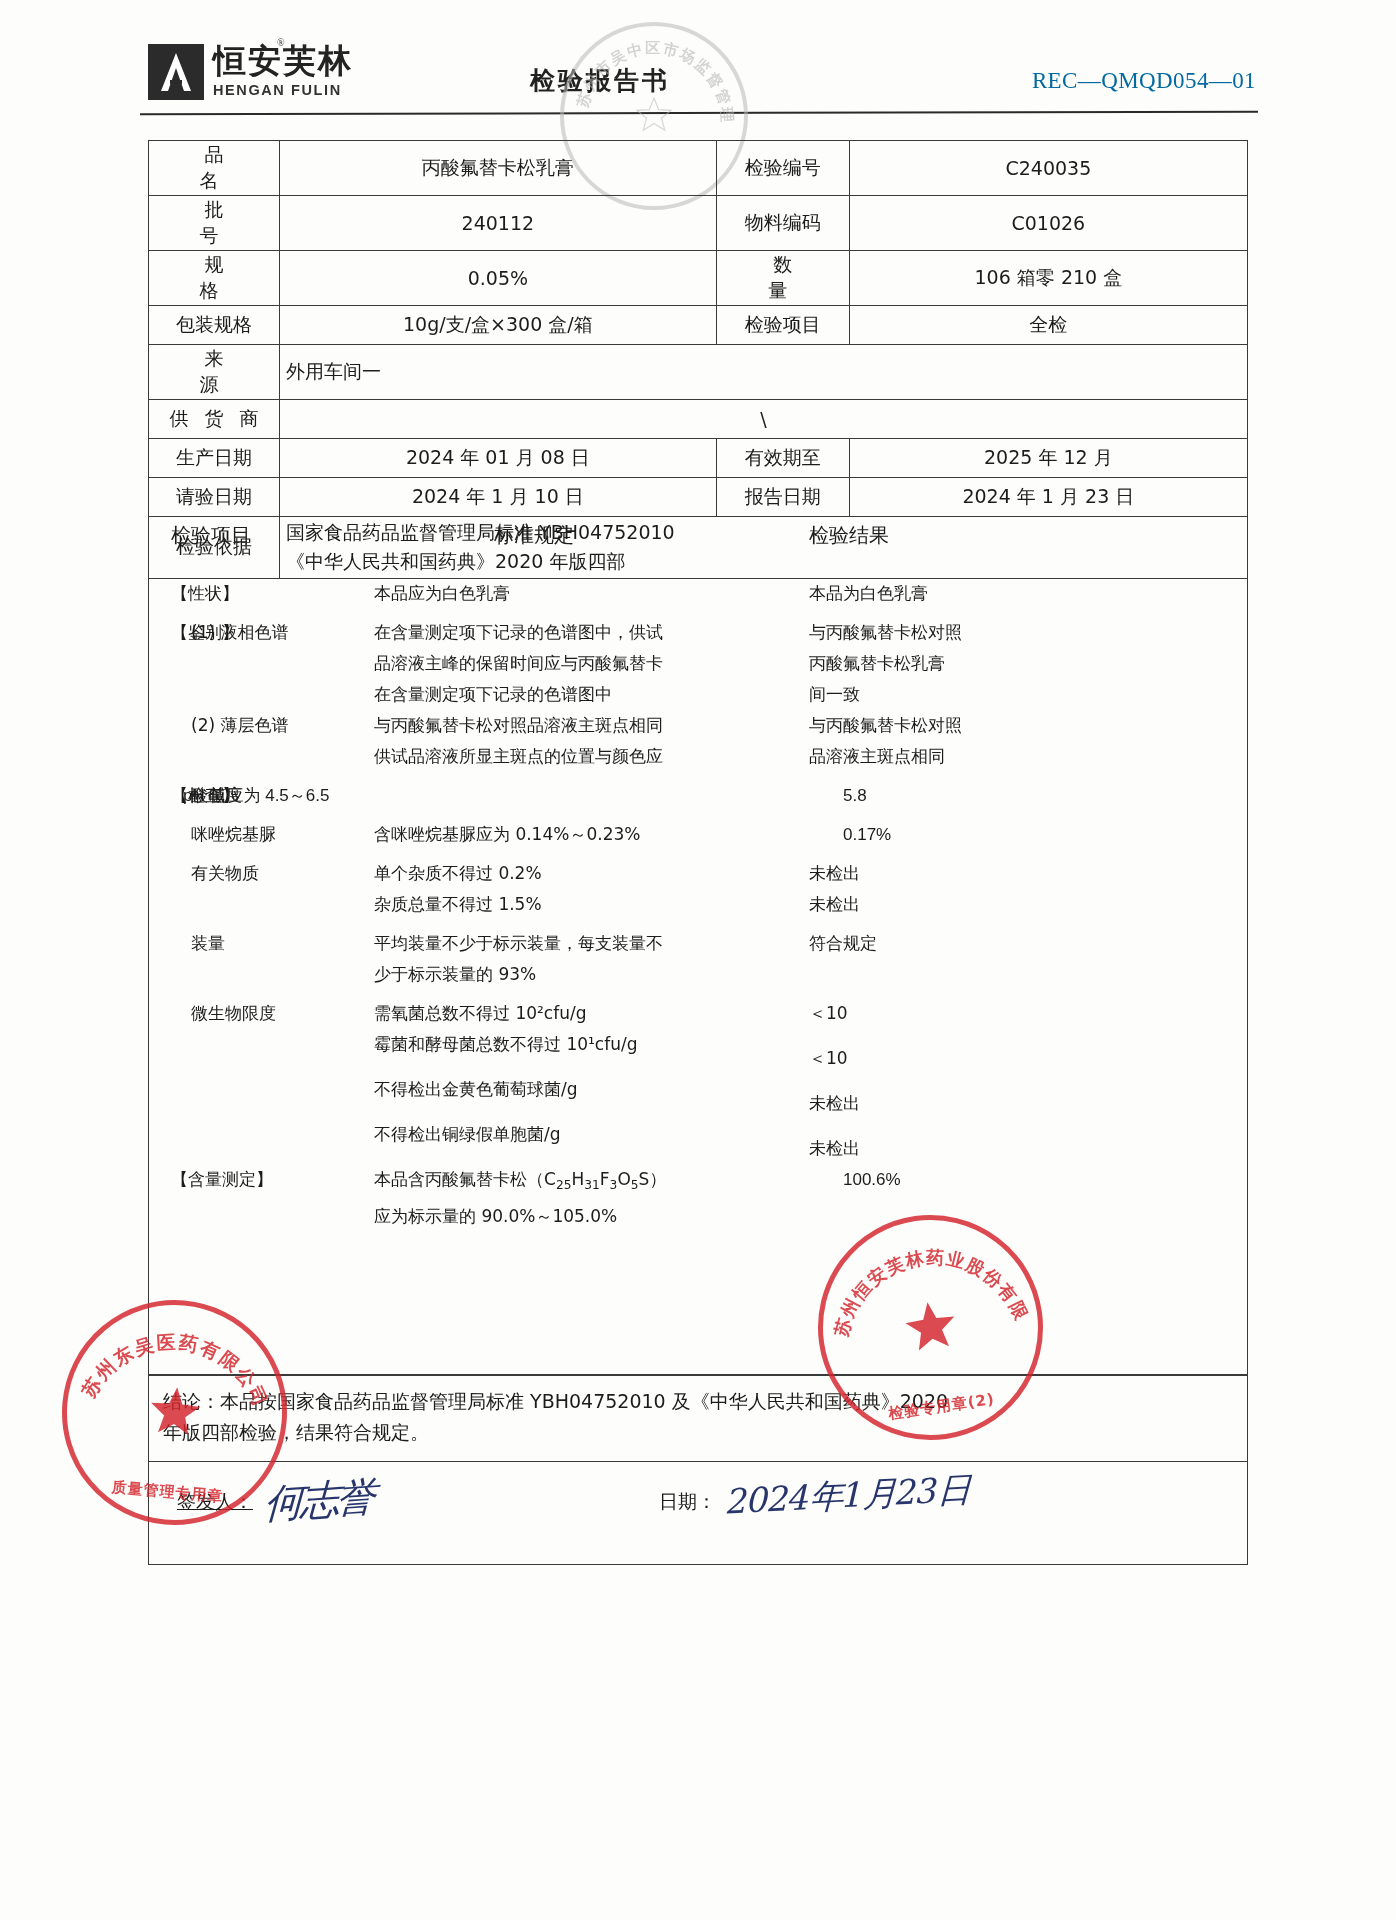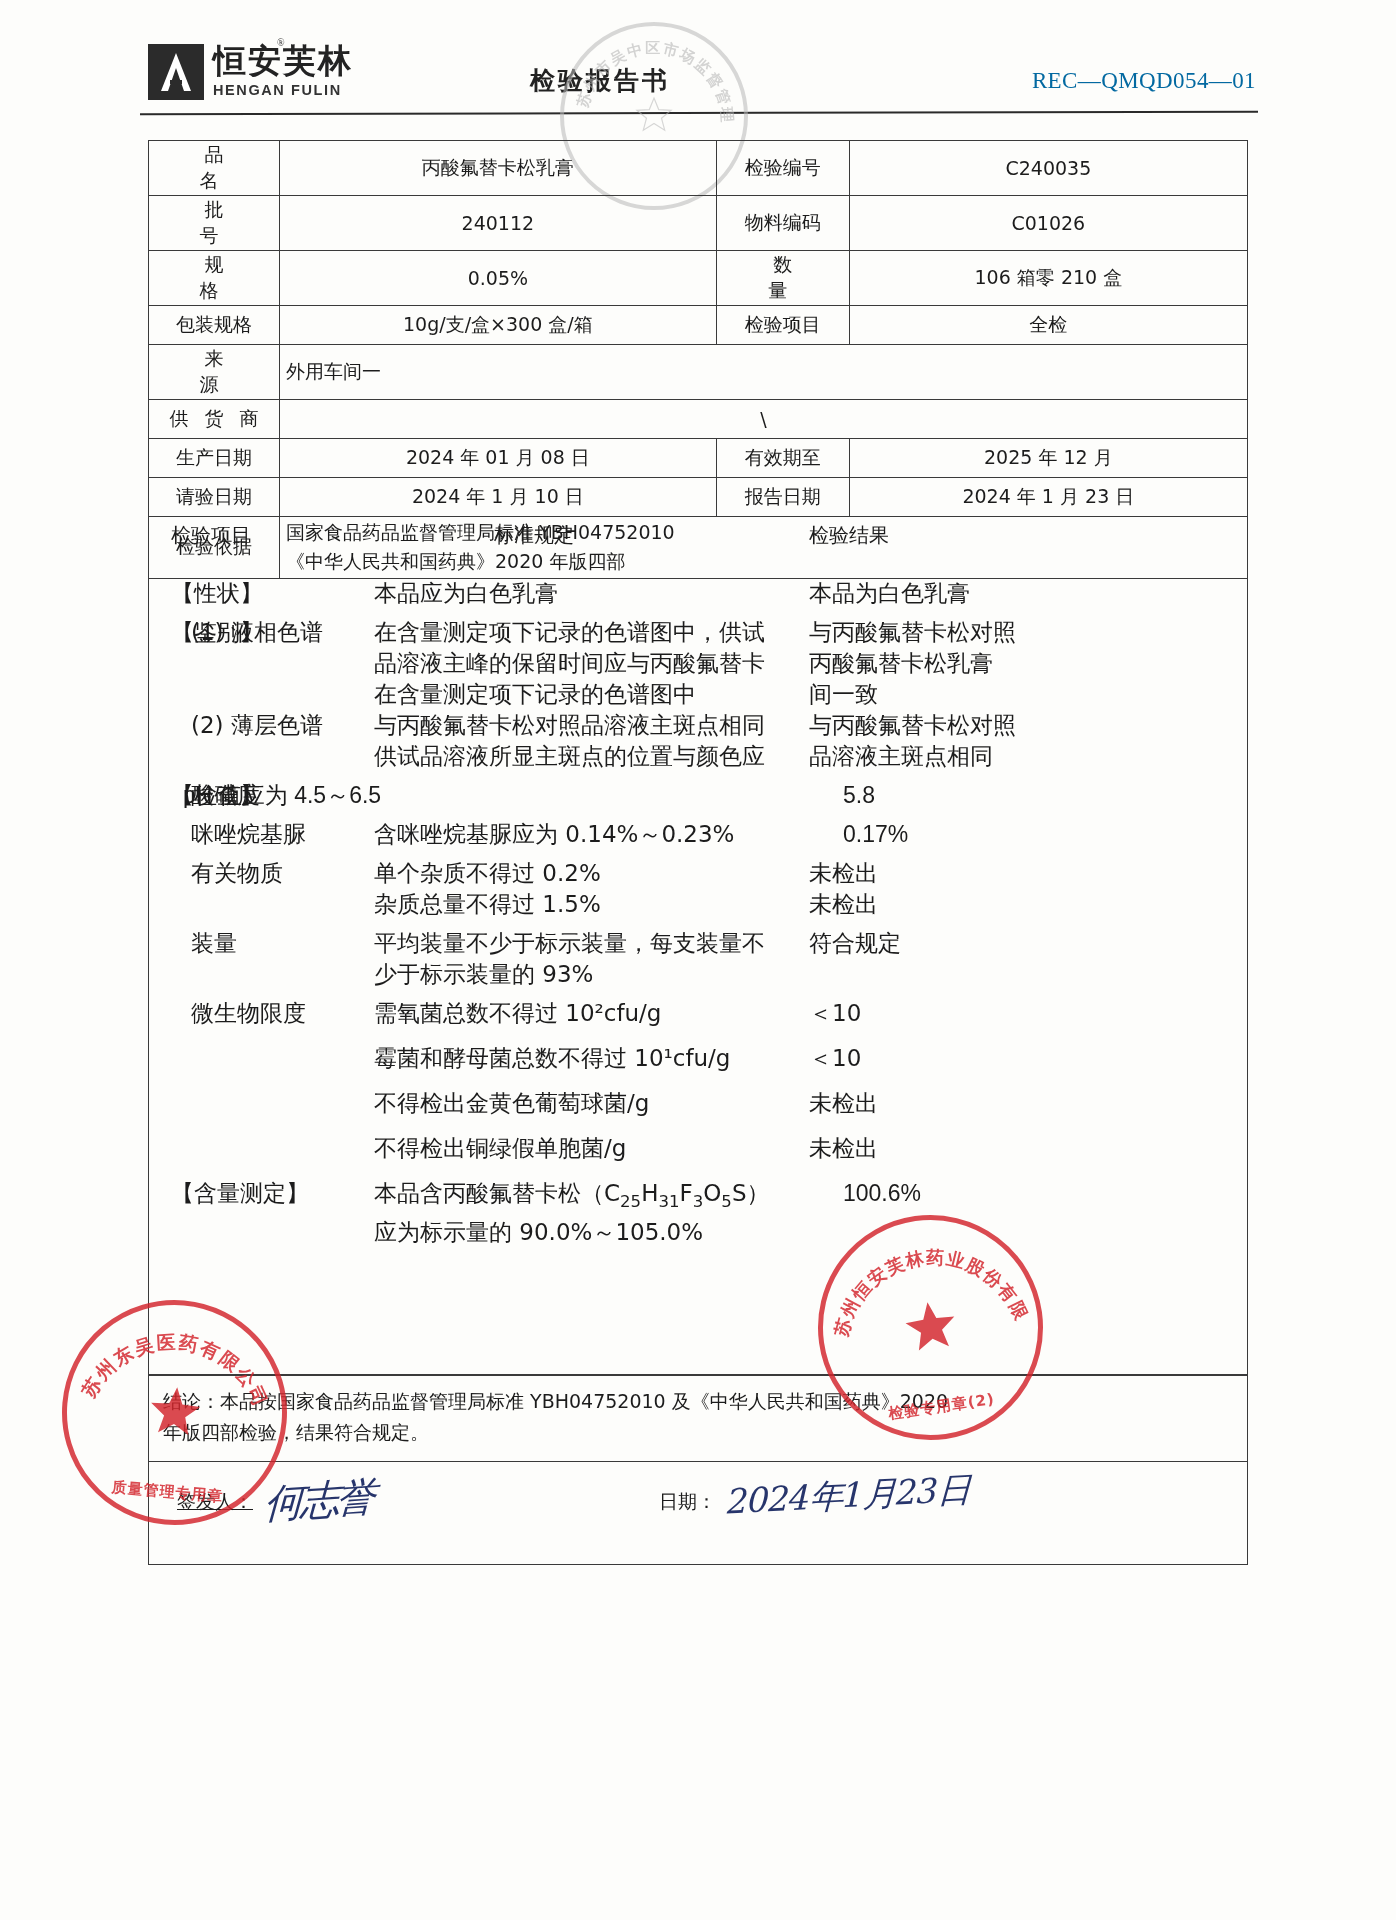--- a/index.html
+++ b/index.html
@@ -168,21 +168,21 @@
     font-size: 20px;
     top: 12px;
   }
   .rh-item { left: 22px; }
   .rh-std  { left: 345px; }
   .rh-res  { left: 660px; }
 
   .row {
     position: relative;
     font-family: "DejaVu Sans", sans-serif;
-    font-size: 23px;
+    font-size: 17px;
     line-height: 31px;
   }
   .col-item {
     position: absolute;
     left: 22px;
     width: 215px;
   }
   .col-item.indent { left: 42px; }
   .col-std {
     margin-left: 225px;
@@ -503,21 +503,21 @@
         <div>平均装量不少于标示装量，每支装量不</div>
         <div>少于标示装量的 93%</div>
       </div>
       <div class="col-res">符合规定</div>
     </div>
 
     <div class="row sp-small">
       <div class="col-item indent">微生物限度</div>
       <div class="col-std">
         <div>需氧菌总数不得过 10²cfu/g</div>
-        <div style="margin-top:14px">霉菌和酵母菌总数不得过 10¹cfu/g</div>
+        <div style="">霉菌和酵母菌总数不得过 10¹cfu/g</div>
         <div style="margin-top:14px">不得检出金黄色葡萄球菌/g</div>
         <div style="margin-top:14px">不得检出铜绿假单胞菌/g</div>
       </div>
       <div class="col-res">
         <div>＜10</div>
         <div style="margin-top:14px">＜10</div>
         <div style="margin-top:14px">未检出</div>
         <div style="margin-top:14px">未检出</div>
       </div>
     </div>

